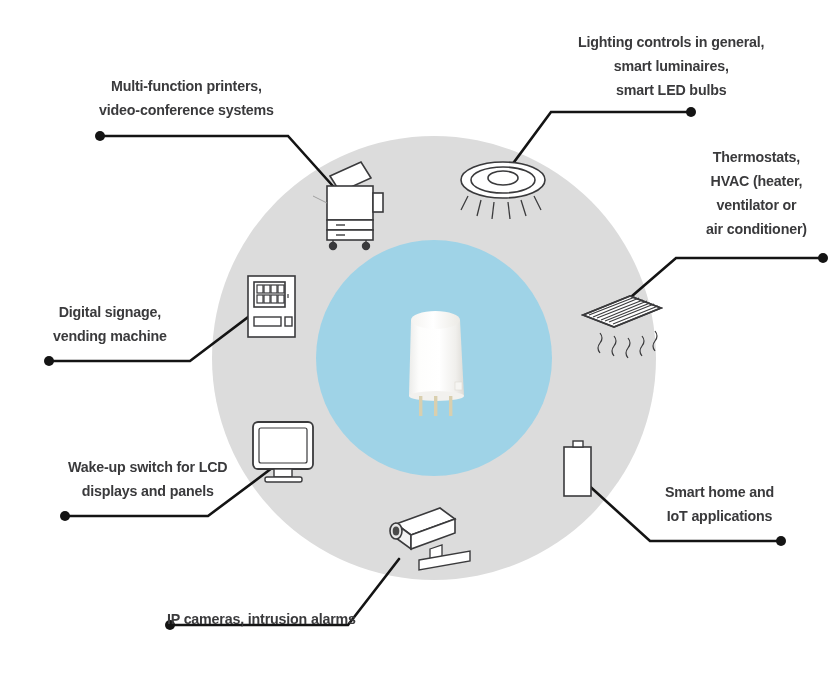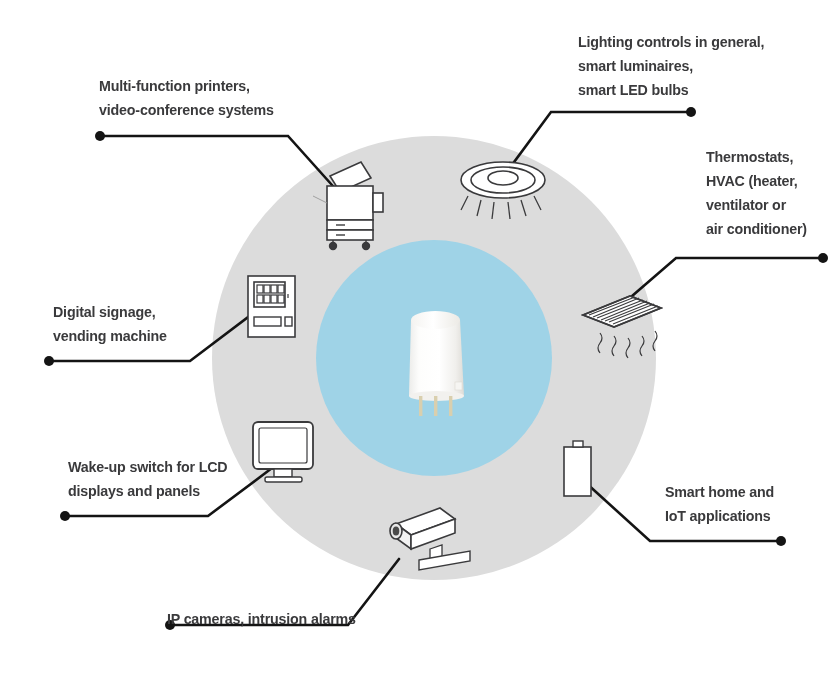--- a/index.html
+++ b/index.html
@@ -7,20 +7,21 @@
     padding: 0;
     background: #ffffff;
   }
   #page {
     position: relative;
     width: 833px;
     height: 681px;
     background: #ffffff;
     overflow: hidden;
     font-family: "Liberation Sans", sans-serif;
+    text-align: center;
   }
   #diagram-svg {
     position: absolute;
     left: 0;
     top: 0;
     width: 833px;
     height: 681px;
   }
   .callout-label {
     position: absolute;

